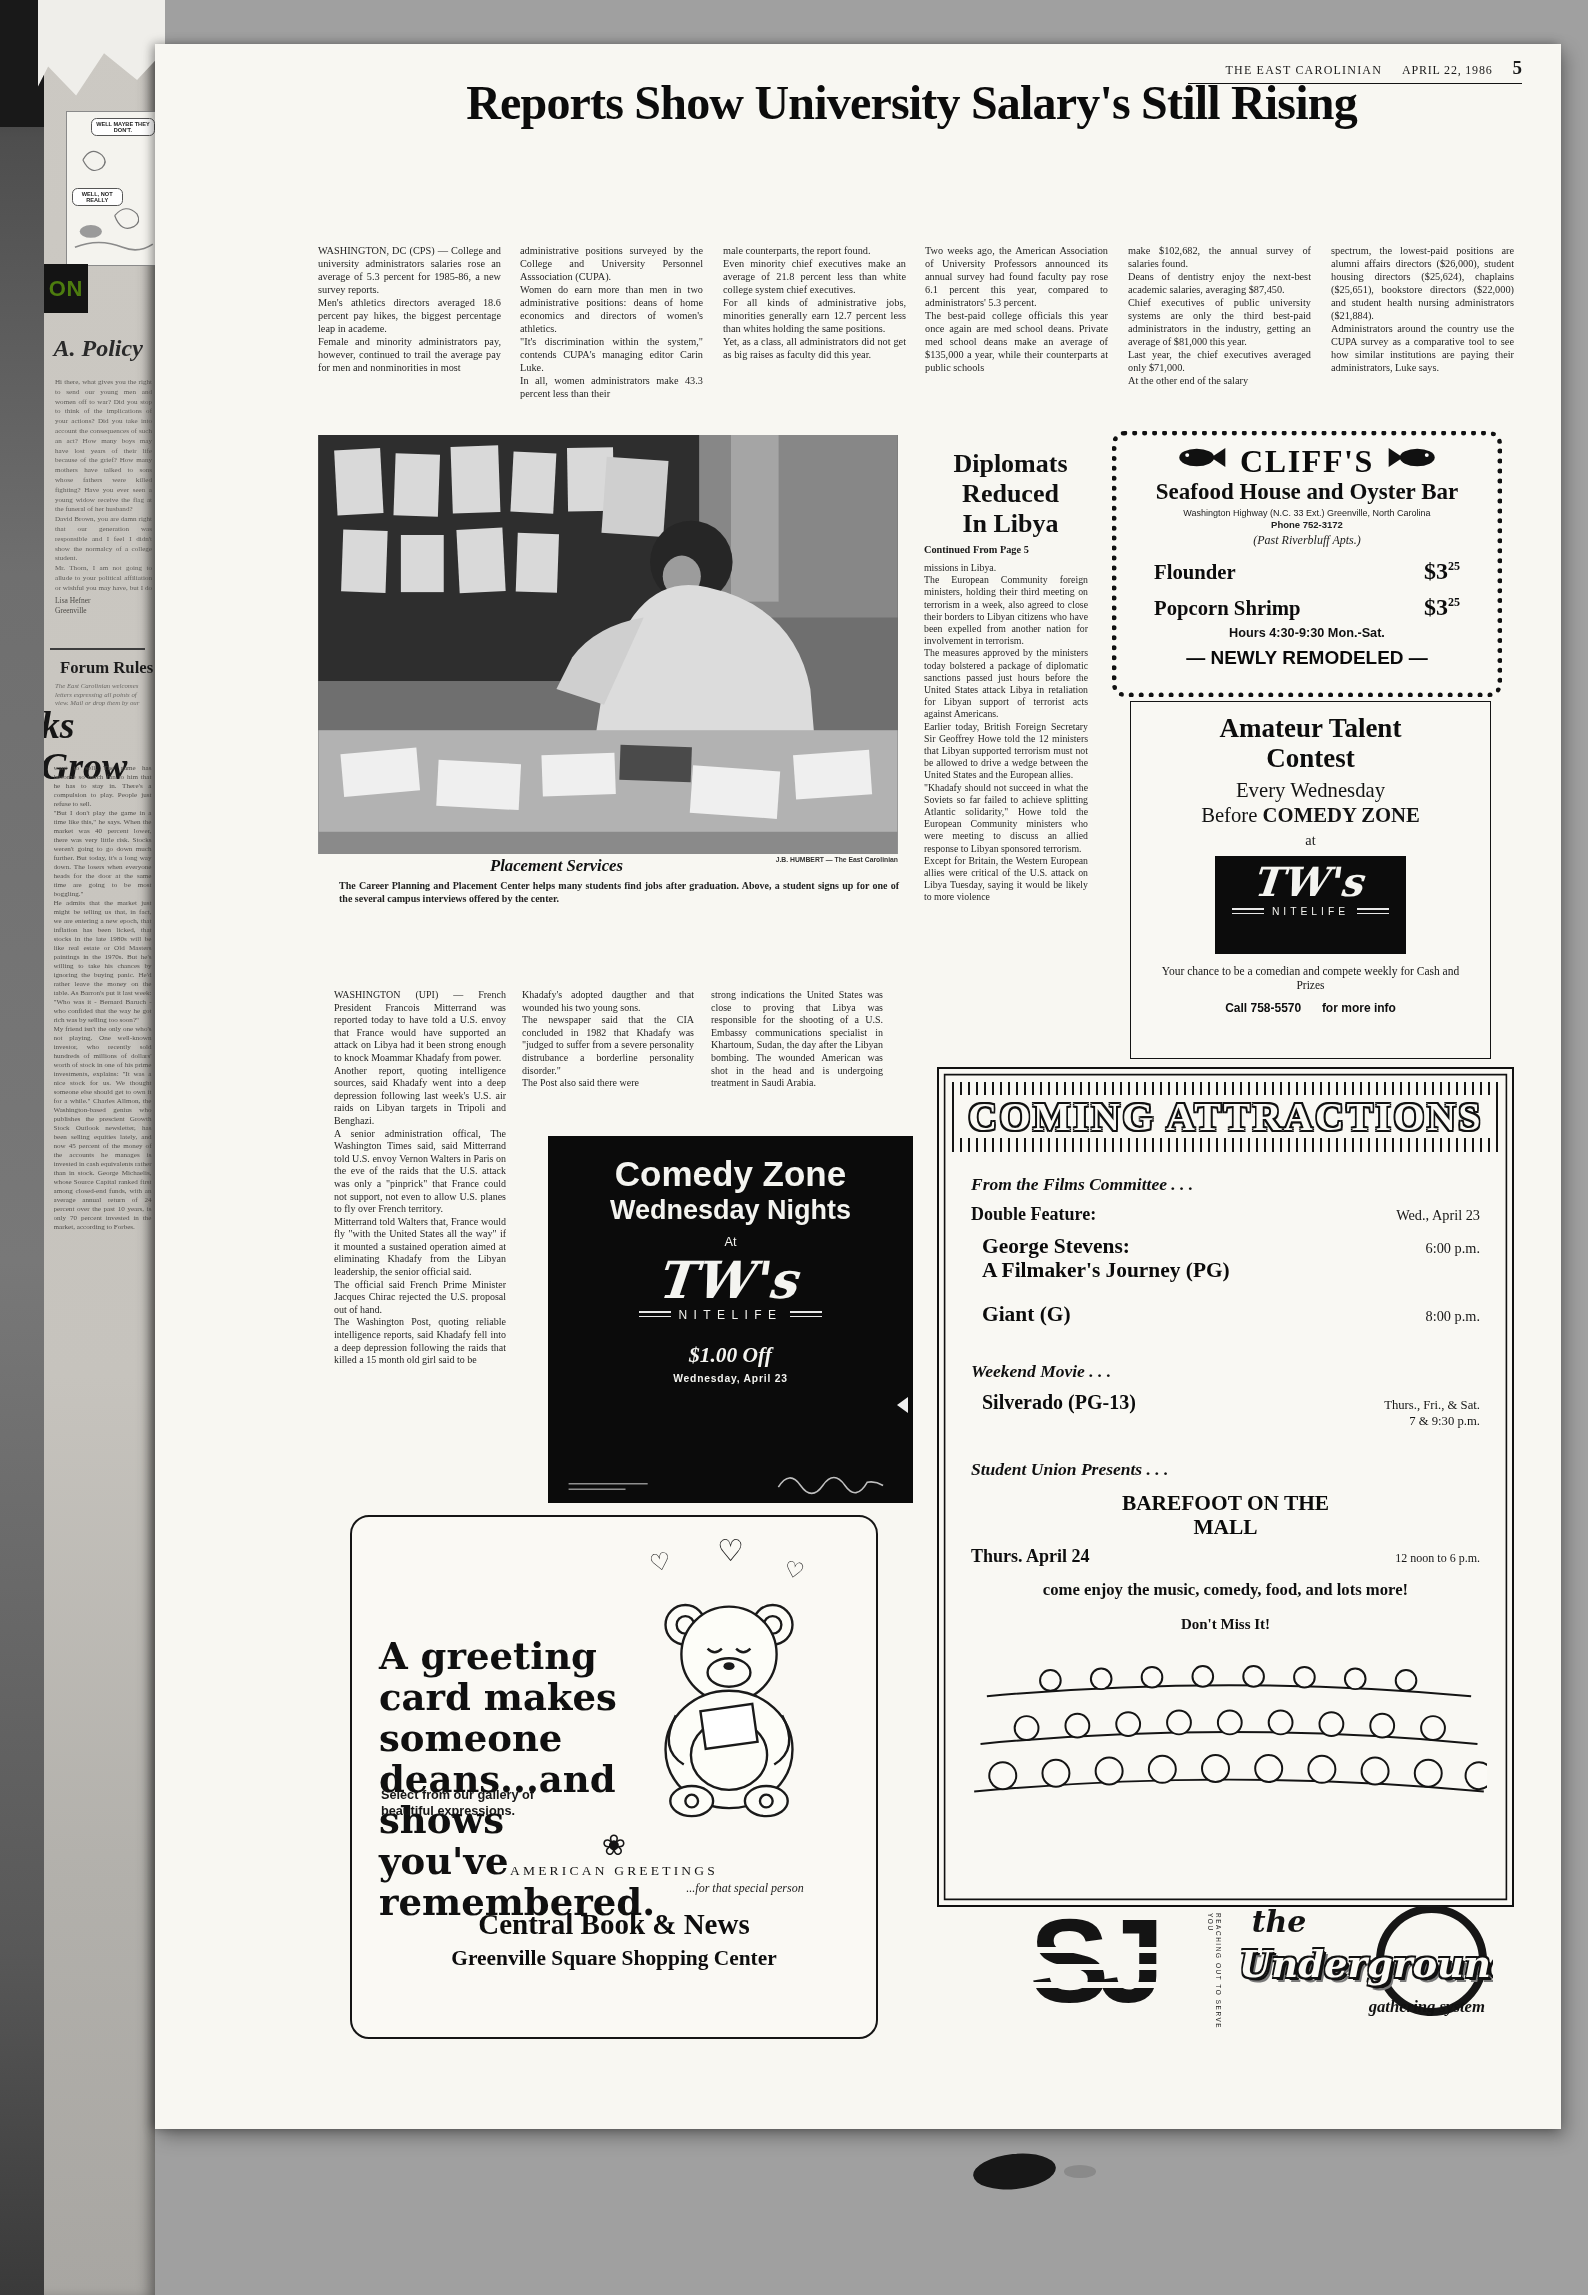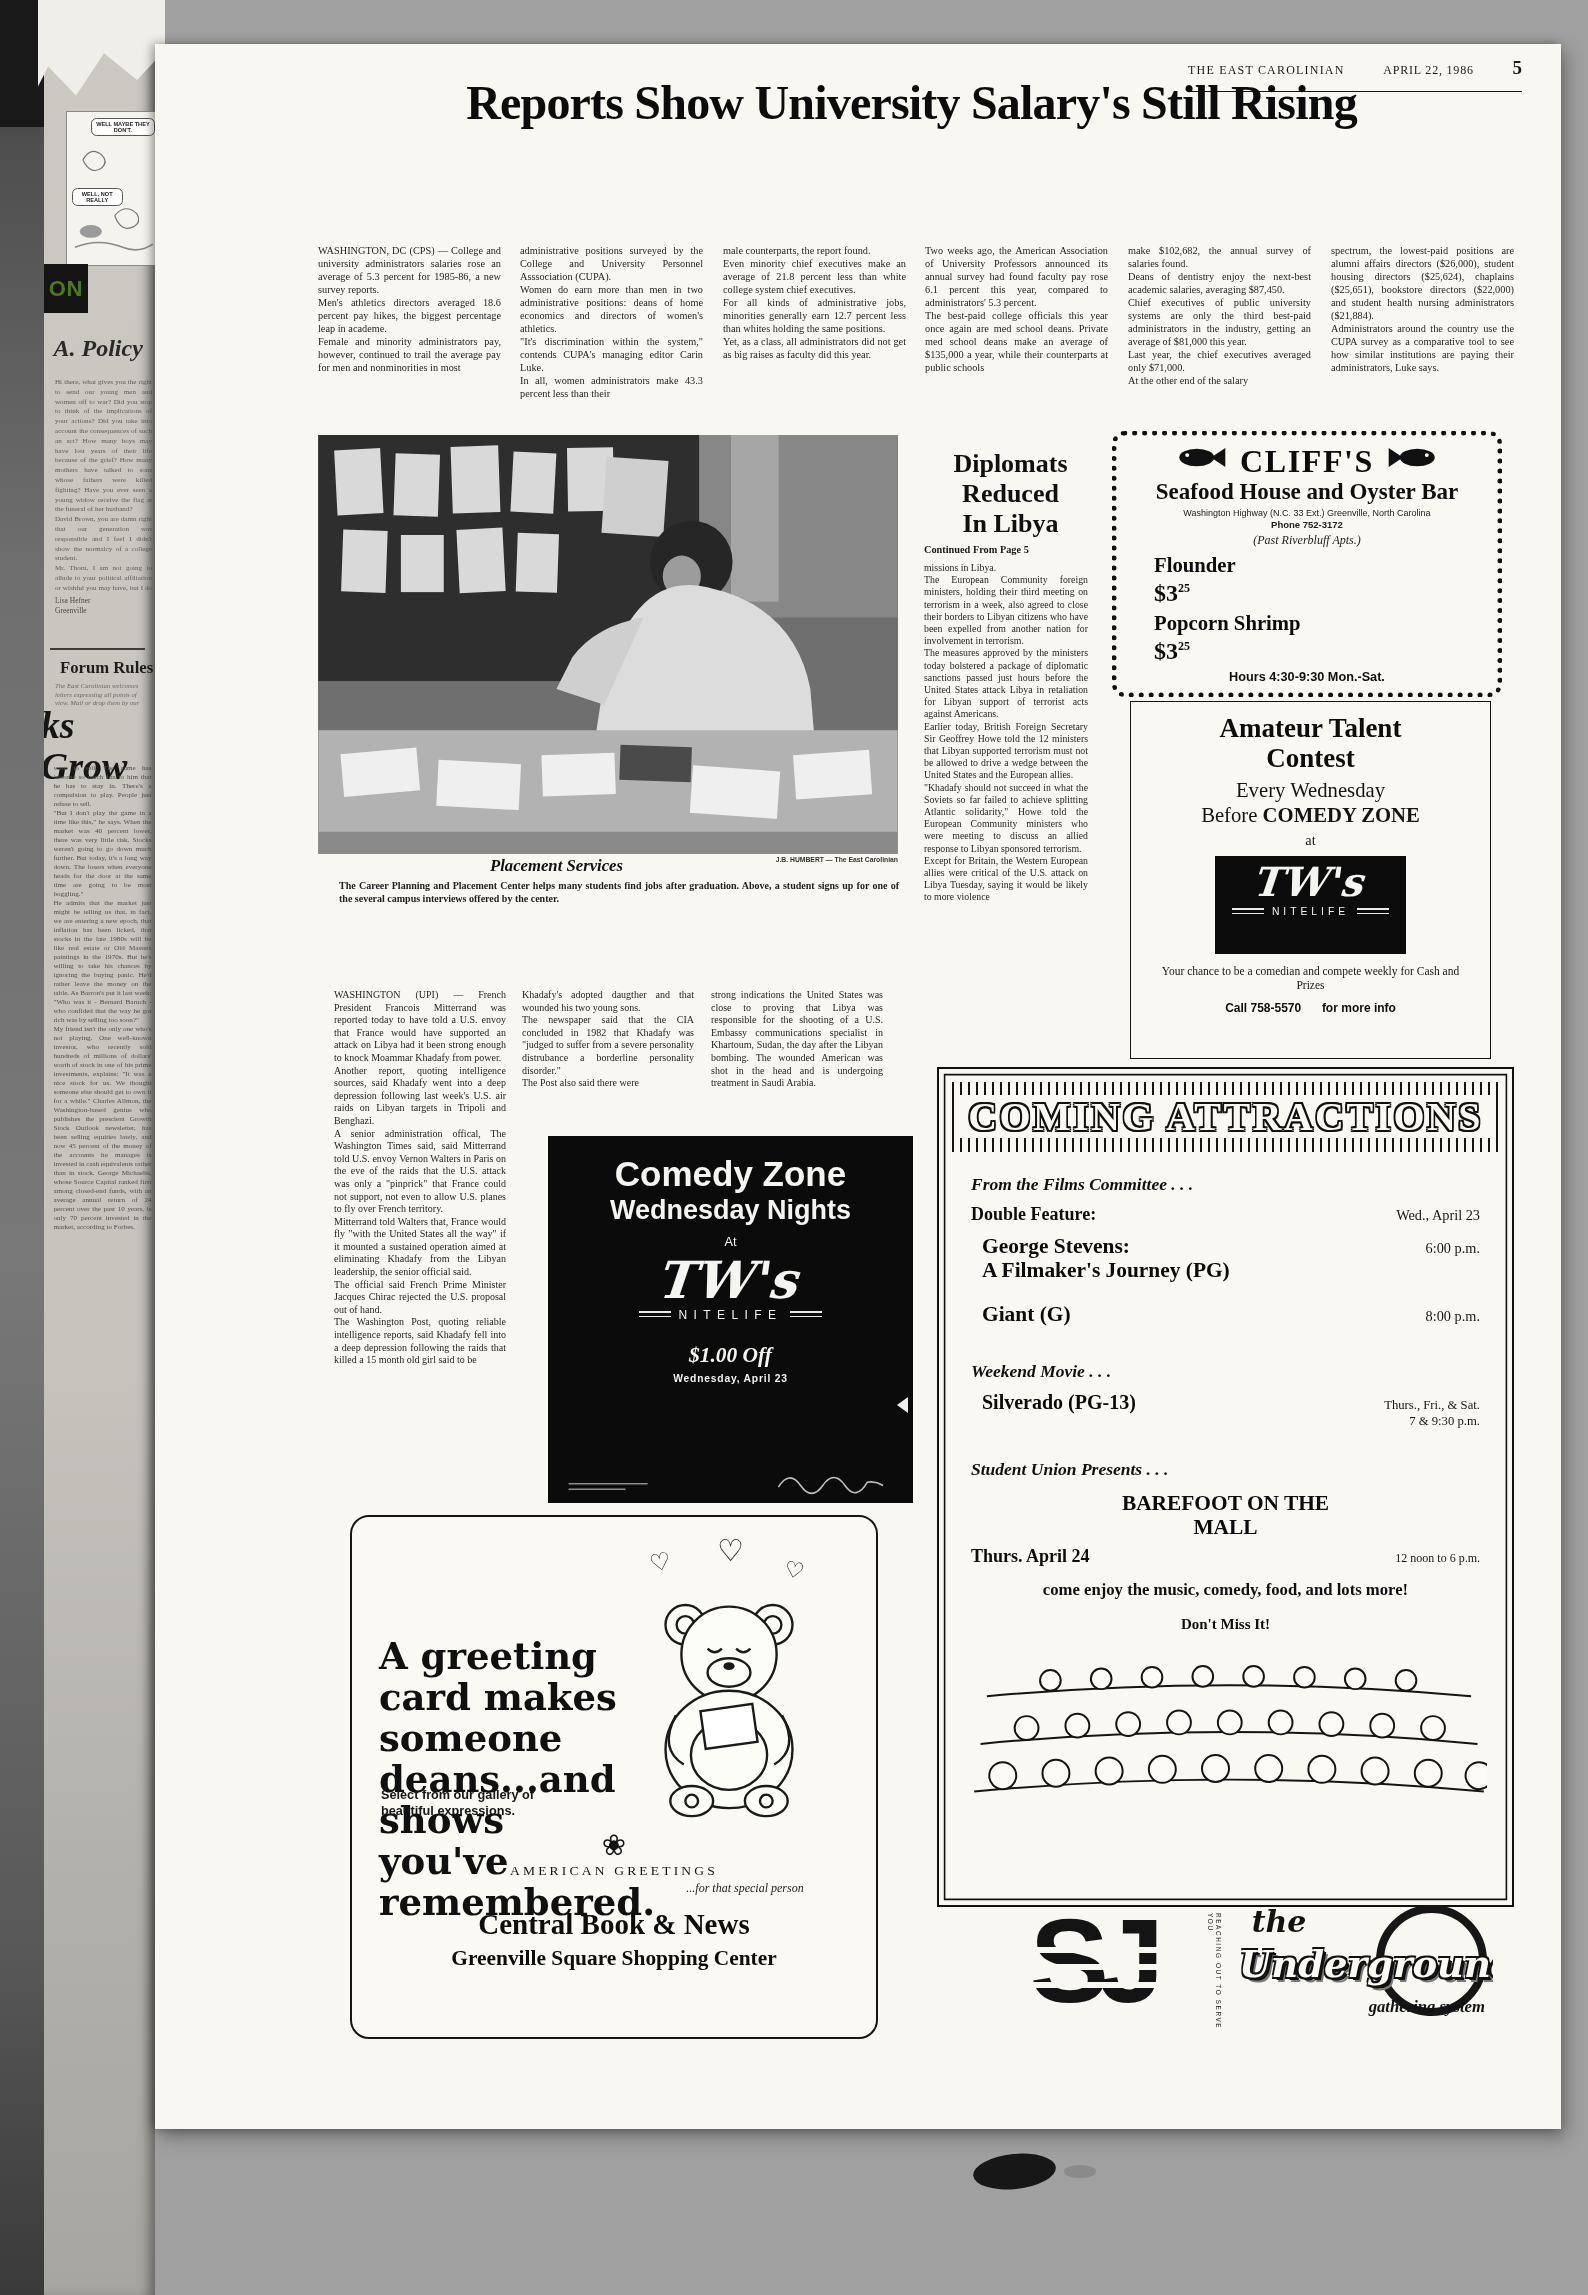--- a/index.html
+++ b/index.html
@@ -20,21 +20,21 @@
   .policy-body{position:absolute;left:11px;top:378px;width:97px;height:213px;font:7.1px/9.8px "Liberation Serif",serif;color:#5d5b57;text-align:justify;white-space:pre-line;overflow:hidden;}
   .policy-sig{position:absolute;left:11px;top:596px;font:7.5px/10.3px "Liberation Serif",serif;color:#4c4a46;white-space:pre-line;}
   .prev-rule{position:absolute;left:6.4px;top:648px;width:95px;height:1.6px;background:#3d3d3d;}
   .forum-head{position:absolute;left:16px;top:658px;font:bold 16.7px/19px "Liberation Serif",serif;color:#1d1d1d;}
   .forum-body{position:absolute;left:11px;top:682px;width:97px;height:27px;font:italic 6.8px/8.7px "Liberation Serif",serif;color:#6b6965;overflow:hidden;}
   .grow-head{position:absolute;left:-3.2px;top:705px;font:italic bold 38px/41px "Liberation Serif",serif;color:#161616;}
   .grow-body{position:absolute;left:9.5px;top:764px;width:98px;height:801px;font:7.1px/9px "Liberation Serif",serif;color:#504e4a;text-align:justify;white-space:pre-line;overflow:hidden;}
 
   
   .page{position:absolute;left:155px;top:44px;width:1406px;height:2085px;background:#f8f7f2;overflow:hidden;box-shadow:-3.2px 0 9.5px rgba(0,0,0,.35),6.4px 8px 17.5px rgba(0,0,0,.3);}
-  .ph{position:absolute;top:12.7px;left:1033px;width:334px;display:flex;justify-content:space-between;align-items:baseline;gap:20px;border-bottom:1.6px solid #141414;padding-bottom:12px;}
+  .ph{position:absolute;top:12.7px;left:1033px;width:334px;display:flex;justify-content:flex-end;align-items:baseline;gap:20px;border-bottom:1.6px solid #141414;padding-bottom:4px;}
   .ph .mt{font-size:12px;letter-spacing:1.2px;}
   .ph .md{font-size:12px;letter-spacing:0.8px;}
   .ph .pn{font-size:19px;font-weight:bold;}
   .headline{position:absolute;left:143px;top:33px;width:1227px;margin:0;text-align:center;font-size:48px;line-height:51px;font-weight:bold;letter-spacing:-0.8px;color:#0c0c0c;font-family:"Liberation Serif",serif;}
   .col{position:absolute;width:183px;font:10.3px/13px "Liberation Serif",serif;text-align:justify;white-space:pre-line;overflow:hidden;color:#1f1f1f;}
   .fcol{width:172px;font:10px/12.6px "Liberation Serif",serif;}
   .dipbody{width:164px;font:9.8px/12.2px "Liberation Serif",serif;}
 
   .photo{position:absolute;left:163px;top:391px;width:580px;height:419px;background:#6e6e6e;overflow:hidden;}
   .credit{position:absolute;left:548px;top:812px;width:195px;font:bold 6.8px/8px "Liberation Sans",sans-serif;color:#333;text-align:right;}
@@ -70,21 +70,21 @@
   .bear{position:absolute;left:254px;top:22px;}
 
   
   .cliffs{position:absolute;left:957px;top:387px;width:380px;height:256px;border:5.6px dotted #111;border-radius:12.7px;background:#f9f8f3;box-shadow:inset 0 0 0 1.6px #f9f8f3;overflow:hidden;}
   .cl-row1{display:flex;align-items:flex-start;justify-content:center;gap:12.7px;margin-top:8px;}
   .cl-name{font:bold 32px/35px "Liberation Serif",serif;letter-spacing:1.6px;color:#0c0c0c;}
   .cl-sub{text-align:center;font:bold 23px/25.4px "Liberation Serif",serif;color:#0e0e0e;}
   .cl-addr{text-align:center;font:9px/11px "Liberation Sans",sans-serif;margin-top:3.2px;color:#222;}
   .cl-phone{text-align:center;font:bold 9.5px/12px "Liberation Sans",sans-serif;color:#222;}
   .cl-land{text-align:center;font:italic 12px/14.3px "Liberation Serif",serif;margin-top:2.4px;color:#1c1c1c;}
-  .cl-item{display:flex;justify-content:space-between;align-items:baseline;padding:0 37px;margin-top:7.1px;flex-direction:column;}
+  .cl-item{display:flex;justify-content:space-between;align-items:baseline;padding:0 37px;margin-top:7.1px;}
   .cl-item .nm{font:bold 20.7px/22px "Liberation Serif",serif;color:#0c0c0c;}
   .cl-item .pr{font:bold 24px/24px "Liberation Serif",serif;color:#0c0c0c;}
   .cl-item .pr sup{font-size:12px;}
   .cl-hours{text-align:center;font:bold 12.7px/15px "Liberation Sans",sans-serif;margin-top:6.4px;color:#101010;}
   .cl-banner{text-align:center;font:bold 19px/22px "Liberation Sans",sans-serif;margin-top:6.4px;color:#0a0a0a;}
 
   
   .talent{position:absolute;left:975px;top:657px;width:359px;height:356px;border:1.6px solid #141414;background:#f9f8f3;text-align:center;overflow:hidden;}
   .ta1{font:bold 27px/30px "Liberation Serif",serif;margin-top:11px;color:#0d0d0d;}
   .ta2{font:20.7px/25.4px "Liberation Serif",serif;margin-top:4.8px;color:#141414;}

